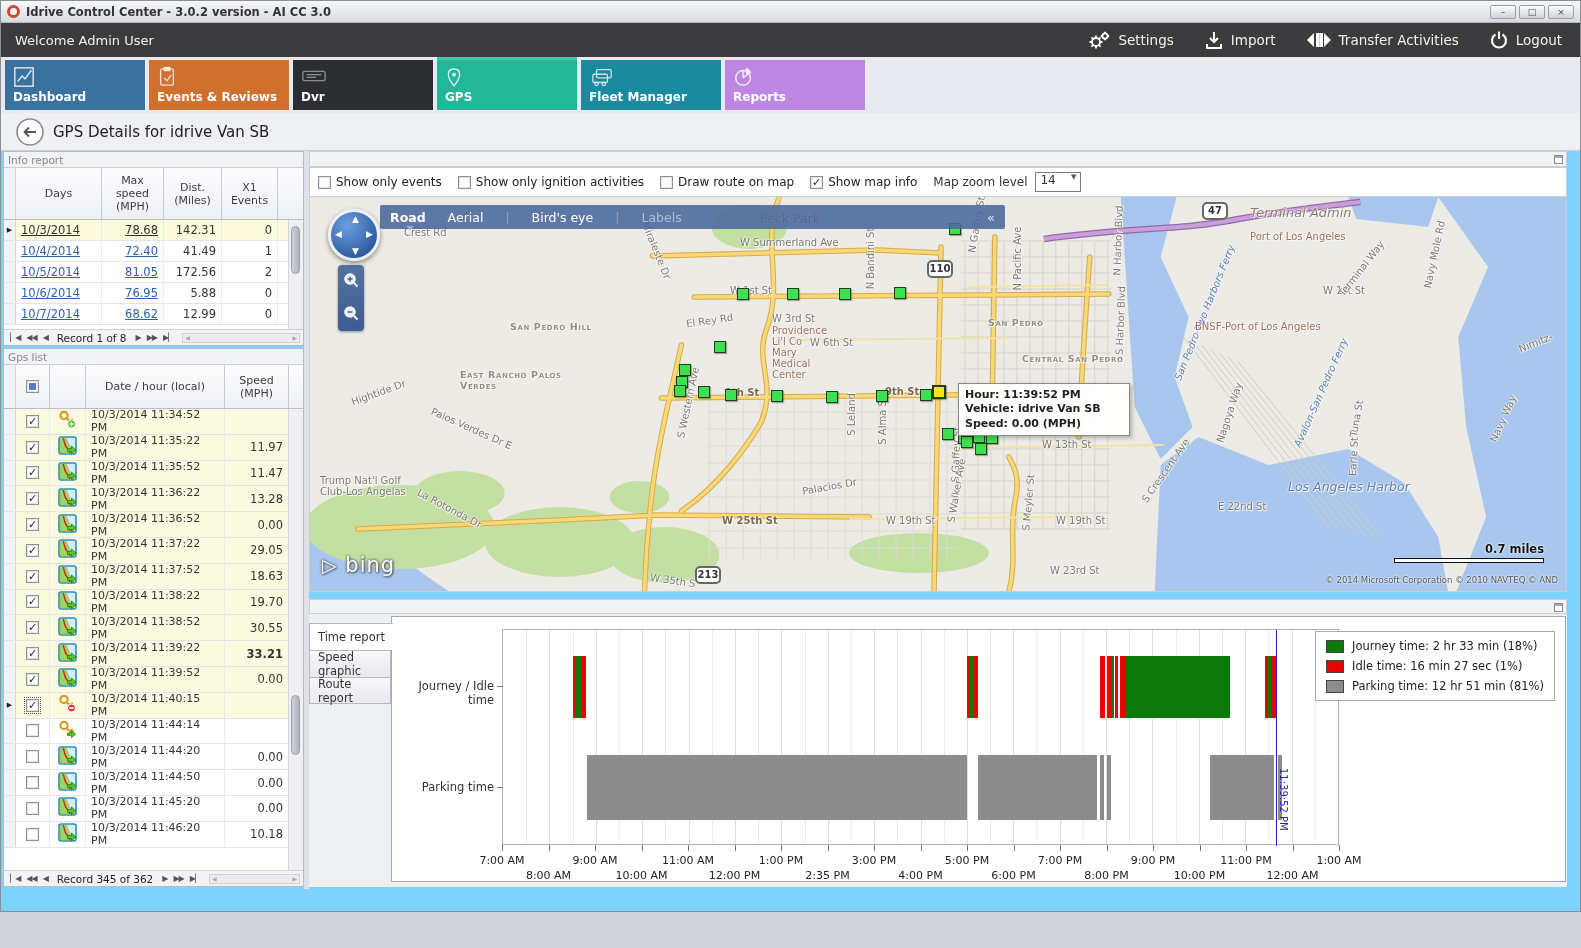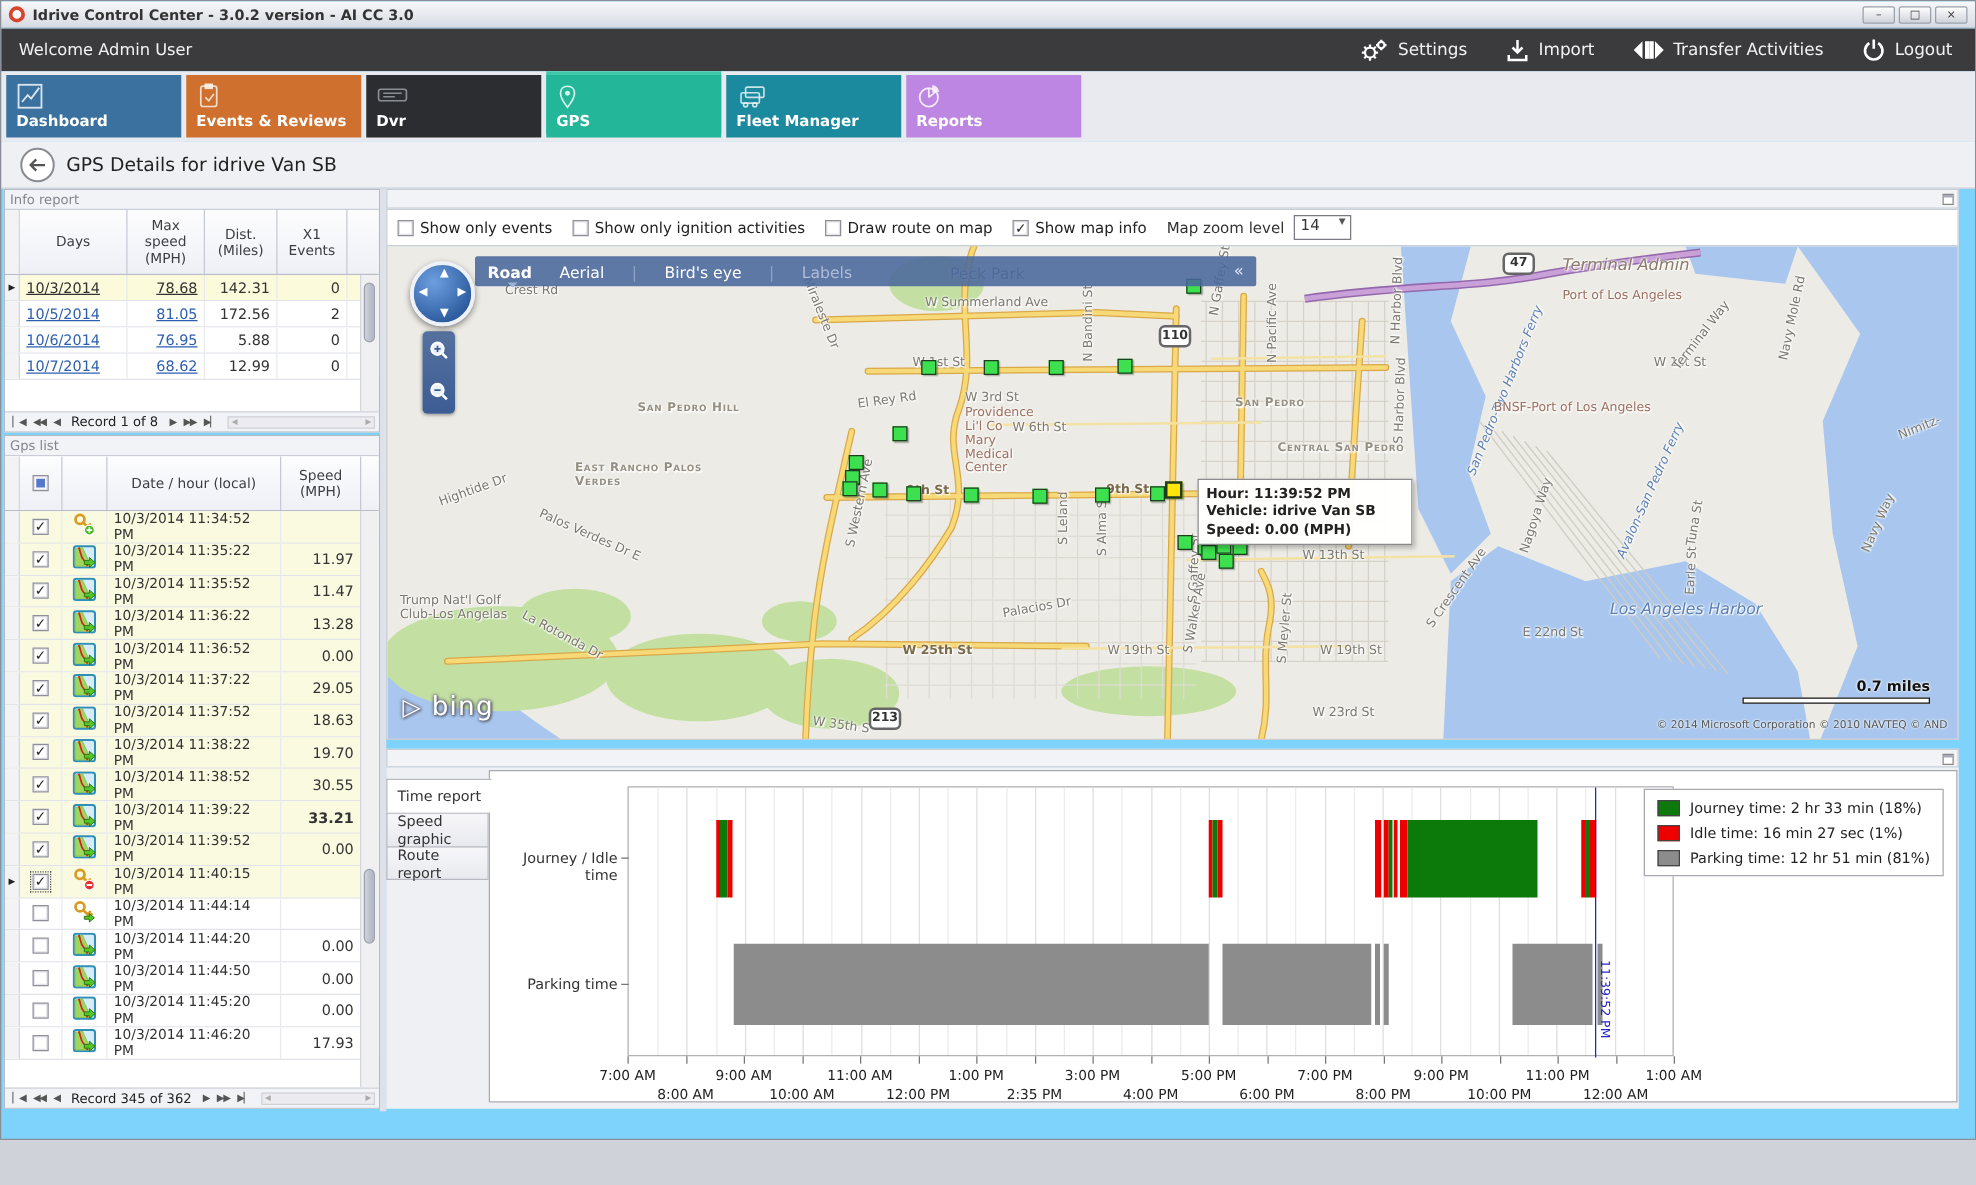--- a/index.html
+++ b/index.html
@@ -339,20 +339,31 @@
           </div>
           <div class="tc num" style="width: 62px;">
             <a class="lnk">78.68</a>
           </div>
           <div class="tc num" style="width: 58px;">142.31</div>
           <div class="tc num" style="width: 56px;">0</div>
         </div>
         <div class="trow" style="height: 21px;">
           <div class="gut" style="width: 12px;"></div>
           <div class="tc" style="width: 86px;">
+            <a class="lnk">10/4/2014</a>
+          </div>
+          <div class="tc num" style="width: 62px;">
+            <a class="lnk">72.40</a>
+          </div>
+          <div class="tc num" style="width: 58px;">41.49</div>
+          <div class="tc num" style="width: 56px;">1</div>
+        </div>
+        <div class="trow" style="height: 21px;">
+          <div class="gut" style="width: 12px;"></div>
+          <div class="tc" style="width: 86px;">
             <a class="lnk">10/5/2014</a>
           </div>
           <div class="tc num" style="width: 62px;">
             <a class="lnk">81.05</a>
           </div>
           <div class="tc num" style="width: 58px;">172.56</div>
           <div class="tc num" style="width: 56px;">2</div>
         </div>
         <div class="trow" style="height: 21px;">
           <div class="gut" style="width: 12px;"></div>
@@ -669,21 +680,21 @@
           </div>
           <div class="tc" style="width: 36px; justify-content: center;">
             <span><svg width="19" height="19" viewBox="0 0 19 19">
                 <rect x="1" y="1" width="17" height="17" rx="2" fill="#d6ecf8" stroke="#2e8fb8" stroke-width="1.6"></rect>
                 <path d="M2 3 L8 2 L15 17 L2 17 Z" fill="#9fd65e" stroke="#7ab83e" stroke-width="0.5"></path>
                 <path d="M5 2 C7 6 6 9 9 12 C11 14 11 15 12 17" fill="none" stroke="#d42222" stroke-width="1.4"></path>
                 <path d="M9.5 12.5 h4 v-2.5 l4.5 4 -4.5 4 v-2.5 h-4 z" fill="#58c428" stroke="#2a7d12" stroke-width="0.8"></path>
               </svg></span>
           </div>
           <div class="tc" style="width: 139px; font-size: 11px;">10/3/2014 11:46:20 PM</div>
-          <div class="tc num" style="width: 64px;">17.93</div>
+          <div class="tc num" style="width: 64px;">10.18</div>
         </div>
       </div>
     <div class="vsb" style="top:60px; bottom:16px;">
         <span class="thumb" style="top:62%; height:60px;"></span>
       </div>
     <div class="pager" id="gps-pager">
         <span class="pgi">▏◀</span>
         <span class="pgi">◀◀</span>
         <span class="pgi">◀</span>
         <span class="pgtxt">Record 345 of 362</span>

